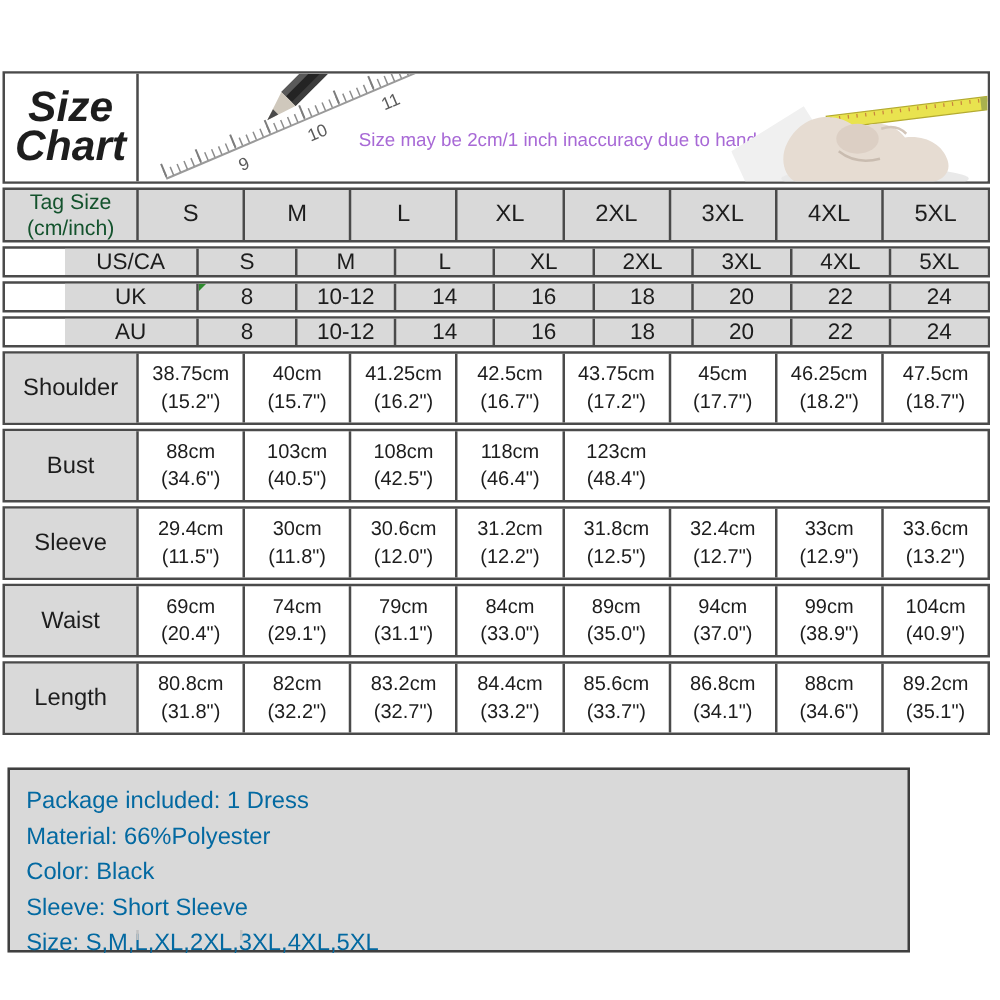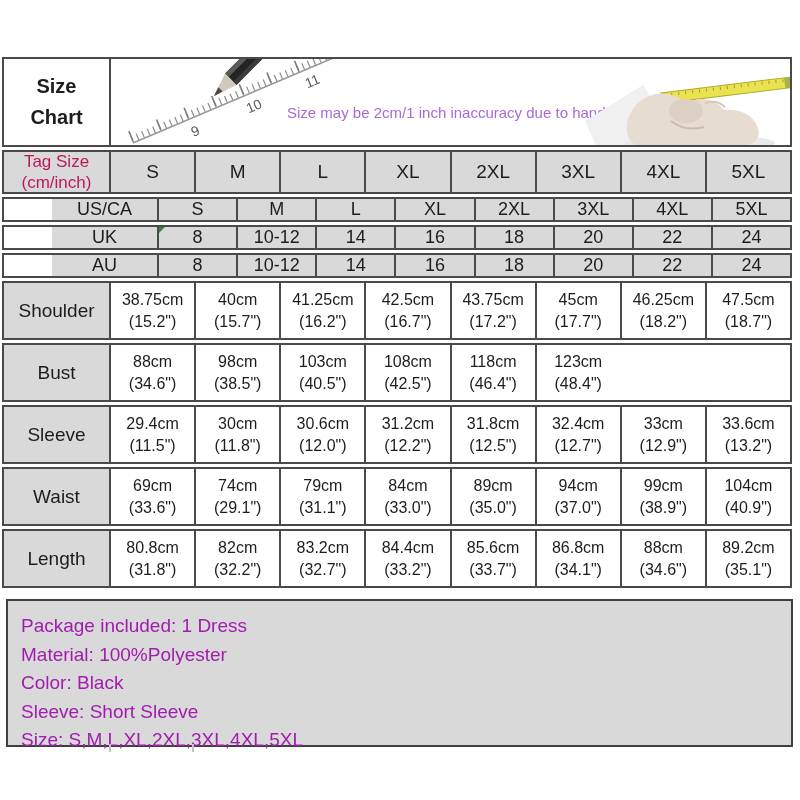--- a/index.html
+++ b/index.html
@@ -6,43 +6,43 @@
   body{width:800px;height:800px;font-family:"Liberation Sans","DejaVu Sans",sans-serif;color:#1d1d1d;}
   .canvas{position:relative;width:800px;height:800px;background:#ffffff;overflow:hidden;}
 
   .table-area{position:absolute;left:2px;top:57px;width:790px;}
   .row{display:grid;grid-template-columns:105px repeat(8,1fr);border:2px solid #4a4a4a;margin-bottom:3px;background:#ffffff;box-sizing:border-box;}
   .cell{position:relative;display:flex;align-items:center;justify-content:center;text-align:center;
         border-left:2px solid #4a4a4a;white-space:pre-line;overflow:hidden;}
   .cell:first-child{border-left:none;}
   .label{background:#d9d9d9;}
   .shaded{background:#d9d9d9;}
-  .red{color:#be185d;}
+  .red{color:#14532d;}
 
   .header-row{grid-template-columns:105px 1fr;height:90px;}
-  .title-cell{font-size:20px;font-weight:bold;line-height:31px;background:#ffffff;}
+  .title-cell{font-size:34px;font-weight:bold;line-height:31px;background:#ffffff;font-style:italic;}
   .art-cell{position:relative;background:#ffffff;overflow:hidden;}
   .art-left{position:absolute;left:0;top:0;}
   .art-right{position:absolute;right:0;top:0;}
   .notice{position:absolute;left:176px;top:15px;font-size:15px;line-height:26px;color:#a869d6;}
   .notice div{white-space:nowrap;}
 
   .r-tag{height:44px;font-size:19px;}
   .r-tag .label{font-size:17px;line-height:21px;}
   .r-conv{height:25px;font-size:18px;padding-left:48px;}
   .r-conv .label{font-size:18px;}
   .r-meas{height:59px;font-size:16px;line-height:22px;}
   .r-meas .label{font-size:19px;line-height:22px;}
 
   .flag{position:absolute;left:0;top:0;width:0;height:0;
         border-top:6px solid #2e8b2e;border-right:6px solid transparent;}
 
-  .info-box{position:absolute;left:6px;top:599px;width:787px;height:148px;box-sizing:border-box;
+  .info-box{position:absolute;left:6px;top:614px;width:722px;height:148px;box-sizing:border-box;
             background:#d9d9d9;border:2px solid #3f3f3f;padding:11px 8px 0 13px;
-            font-size:19px;line-height:28.5px;color:#a21caf;}
+            font-size:19px;line-height:28.5px;color:#0369a1;}
   .info-box div{white-space:nowrap;}
 
   .stub{position:absolute;width:2px;height:8px;background:#c2c2c2;}
 </style>
 </head>
 <body>
 
 <div class="canvas">
 
   <div class="table-area">
@@ -157,22 +157,20 @@
 (17.7")</div>
           <div class="cell val">46.25cm
 (18.2")</div>
           <div class="cell val">47.5cm
 (18.7")</div>
         </div>
         <div class="row r-meas">
           <div class="cell label">Bust</div>
           <div class="cell val">88cm
 (34.6")</div>
-          <div class="cell val">98cm
-(38.5")</div>
           <div class="cell val">103cm
 (40.5")</div>
           <div class="cell val">108cm
 (42.5")</div>
           <div class="cell val">118cm
 (46.4")</div>
           <div class="cell val">123cm
 (48.4")</div>
         </div>
         <div class="row r-meas">
@@ -190,21 +188,21 @@
           <div class="cell val">32.4cm
 (12.7")</div>
           <div class="cell val">33cm
 (12.9")</div>
           <div class="cell val">33.6cm
 (13.2")</div>
         </div>
         <div class="row r-meas">
           <div class="cell label">Waist</div>
           <div class="cell val">69cm
-(33.6")</div>
+(20.4")</div>
           <div class="cell val">74cm
 (29.1")</div>
           <div class="cell val">79cm
 (31.1")</div>
           <div class="cell val">84cm
 (33.0")</div>
           <div class="cell val">89cm
 (35.0")</div>
           <div class="cell val">94cm
 (37.0")</div>
@@ -230,21 +228,21 @@
           <div class="cell val">88cm
 (34.6")</div>
           <div class="cell val">89.2cm
 (35.1")</div>
         </div>
       </div>
   </div>
 
   <div class="info-box" id="info-box">
       <div>Package included: 1 Dress</div>
-      <div>Material: 100%Polyester</div>
+      <div>Material: 66%Polyester</div>
       <div>Color: Black</div>
       <div>Sleeve: Short Sleeve</div>
       <div>Size: S,M,L,XL,2XL,3XL,4XL,5XL</div>
     </div>
 
   <div class="stub" style="left:109px;top:744px;"></div>
   <div class="stub" style="left:192px;top:744px;"></div>
 
 </div>
 

